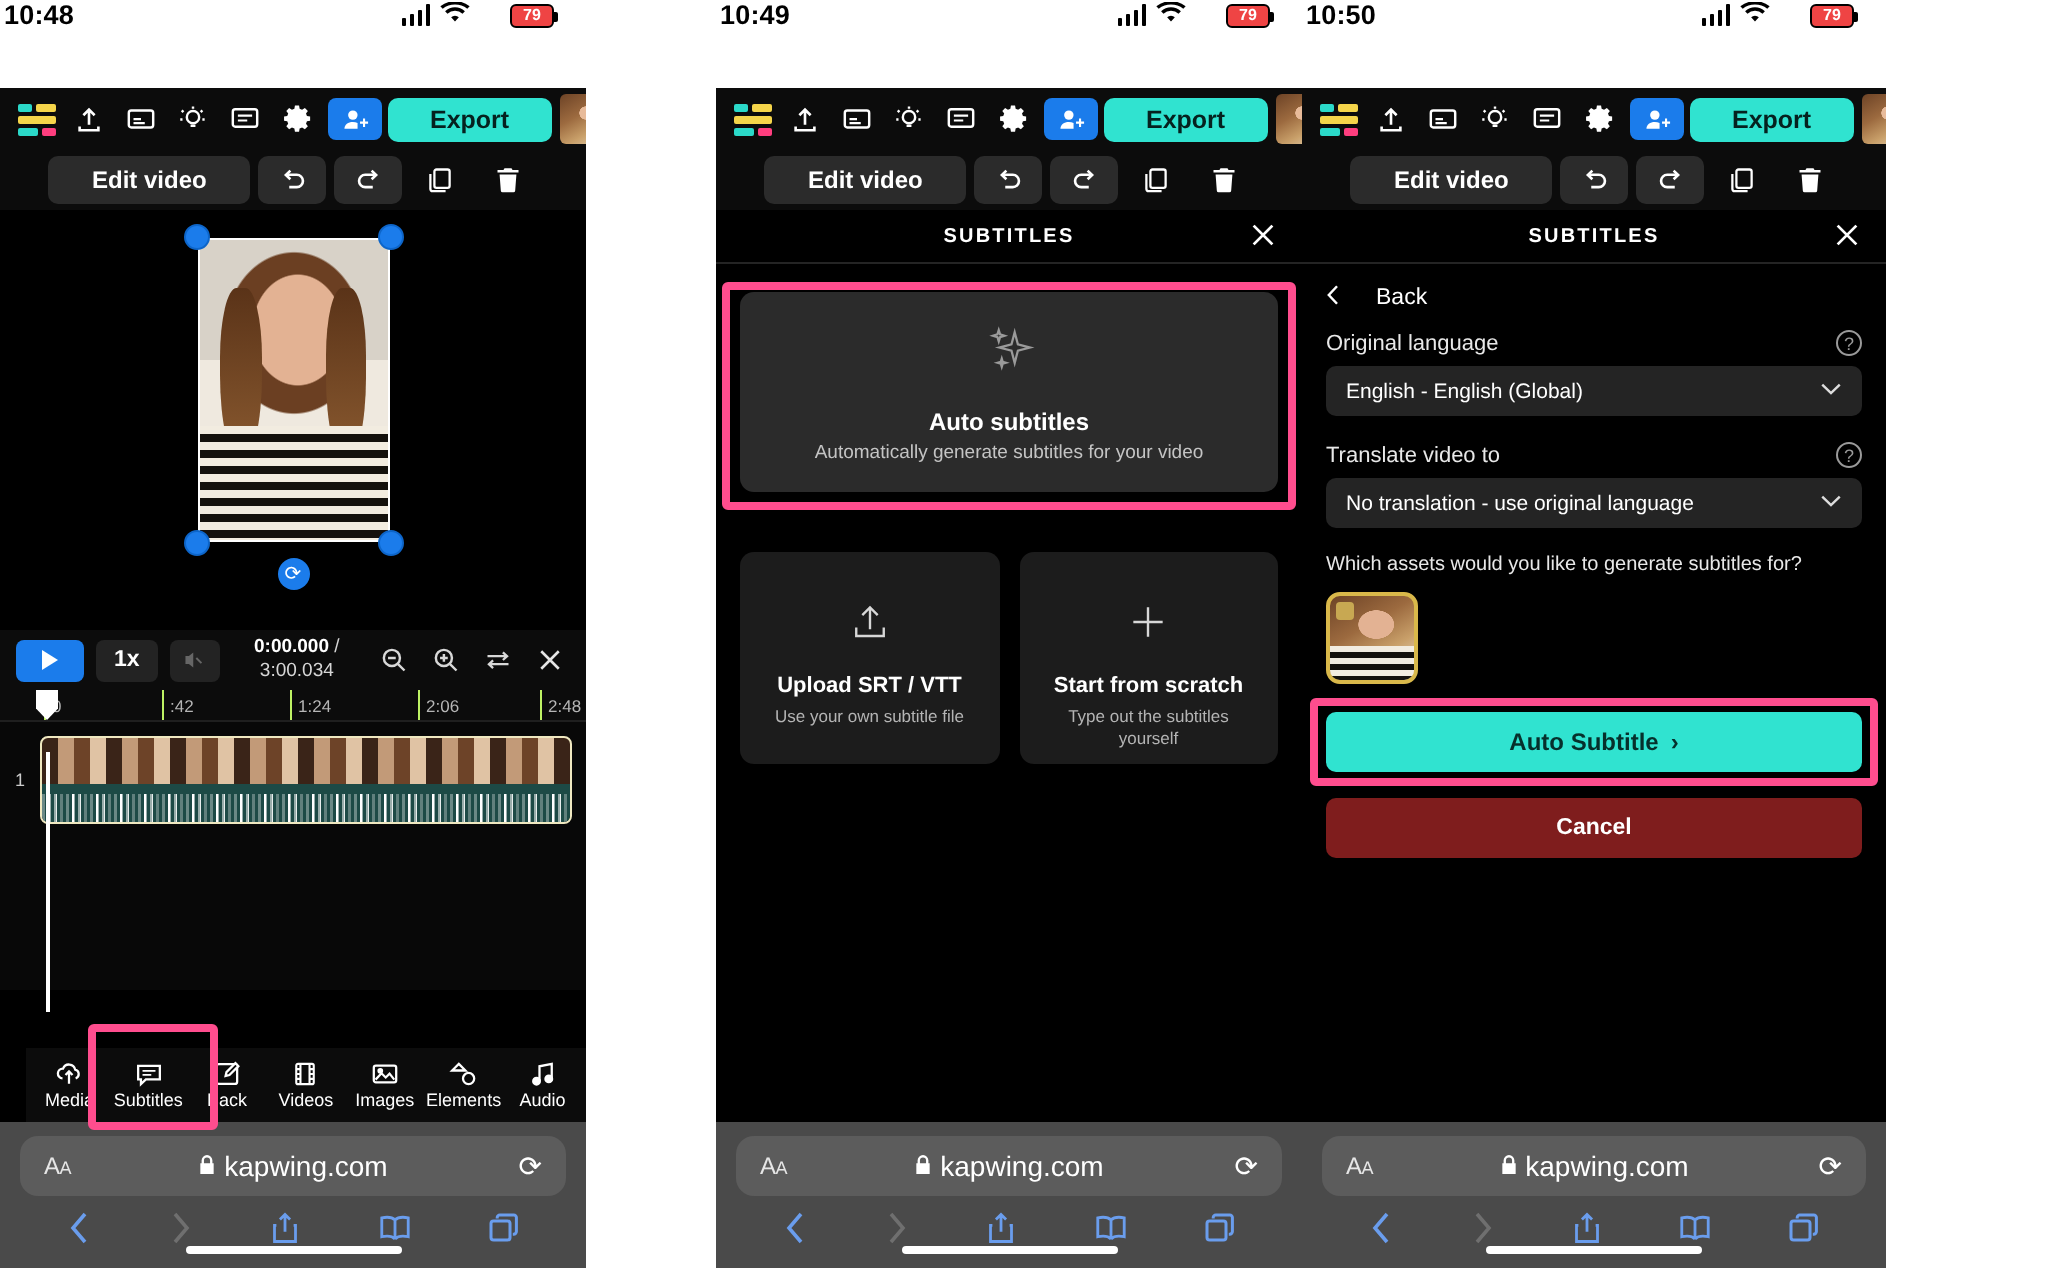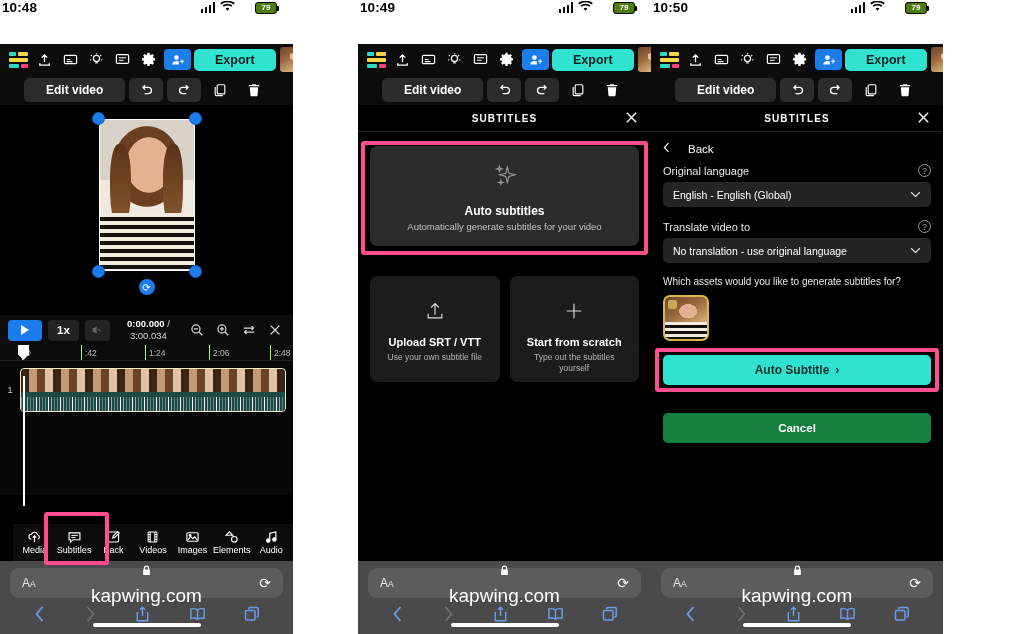--- a/index.html
+++ b/index.html
@@ -31,21 +31,21 @@
   }
   .sb-right { display: flex; align-items: center; gap: 5px; }
   .cell-bars { display: flex; align-items: flex-end; gap: 1.5px; height: 11px; }
   .cell-bars i { width: 2.5px; background: #000; display: block; border-radius: .5px; }
   .cell-bars i:nth-child(1){height:4px}
   .cell-bars i:nth-child(2){height:6px}
   .cell-bars i:nth-child(3){height:8.5px}
   .cell-bars i:nth-child(4){height:11px}
   .batt {
     border: 1.3px solid #000; border-radius: 3px; width: 22px; height: 12px;
-    background: #4d7c0f; color: #fff; font-size: 8px; font-weight: bold;
+    background: #ef4444; color: #fff; font-size: 8px; font-weight: bold;
     display: flex; align-items: center; justify-content: center; position: relative; margin-left: 15px;
   }
   .batt::after {
     content: ""; position: absolute; right: -3px; top: 3.5px;
     width: 2px; height: 5px; background: #000; border-radius: 0 1px 1px 0;
   }
 
   
   .apptoolbar {
     height: 31px; background: #0c0c0c;
@@ -248,22 +248,22 @@
   }
   .urlbar {
     margin: 7px 10px 0 10px; height: 30px; background: #5c5c5c;
     border-radius: 9px; display: flex; align-items: center;
     padding: 0 12px; position: relative;
   }
   .urlbar .aa { color: #e6e6e6; font-size: 12px; font-weight: 500; letter-spacing:-.3px;}
   .urlbar .aa small { font-size: 9px; }
   .urlbar .host {
     position: absolute; left: 0; right: 0; text-align: center;
-    color: #fff; font-size: 19px; display: flex;
-    align-items: center; justify-content: center; gap: 4px; flex-direction: column;
+    color: #fff; font-size: 14px; display: flex;
+    align-items: center; justify-content: center; gap: 4px;
   }
   .urlbar .reload { margin-left: auto; color: #fff; font-size: 14px; z-index:2; }
   .navbar {
     display: flex; align-items: center; justify-content: space-around;
     height: 28px; padding: 0 14px; margin-top: 2px;
   }
   .navbar .nb { color: #6a9ded; display: flex; align-items: center; }
   .navbar .nb.dim { color: #6f6f6f; }
   .homeind {
     position: absolute; left: 50%; transform: translateX(-50%); bottom: 7px;
@@ -340,23 +340,23 @@
   .assetthumb .badge {
     position: absolute; left: 3px; top: 3px; width: 9px; height: 9px;
     border-radius: 2px; background: #c8a852;
   }
   .primary-btn {
     background: #30e3d0; color: #06302c; font-weight: bold; font-size: 12px;
     border-radius: 5px; height: 30px; display: flex; align-items: center;
     justify-content: center; gap: 6px;
   }
   .cancel-btn {
-    background: #15803d; color: #fff; font-weight: bold; font-size: 11.5px;
+    background: #7f1d1d; color: #fff; font-weight: bold; font-size: 11.5px;
     border-radius: 5px; height: 30px; display: flex; align-items: center;
-    justify-content: center; margin-top: 28px;
+    justify-content: center; margin-top: 13px;
   }
 </style>
 </head>
 <body>
 
 <div class="screens">
 
   <div class="phone" id="phone-1">
 
     <div class="statusbar">

